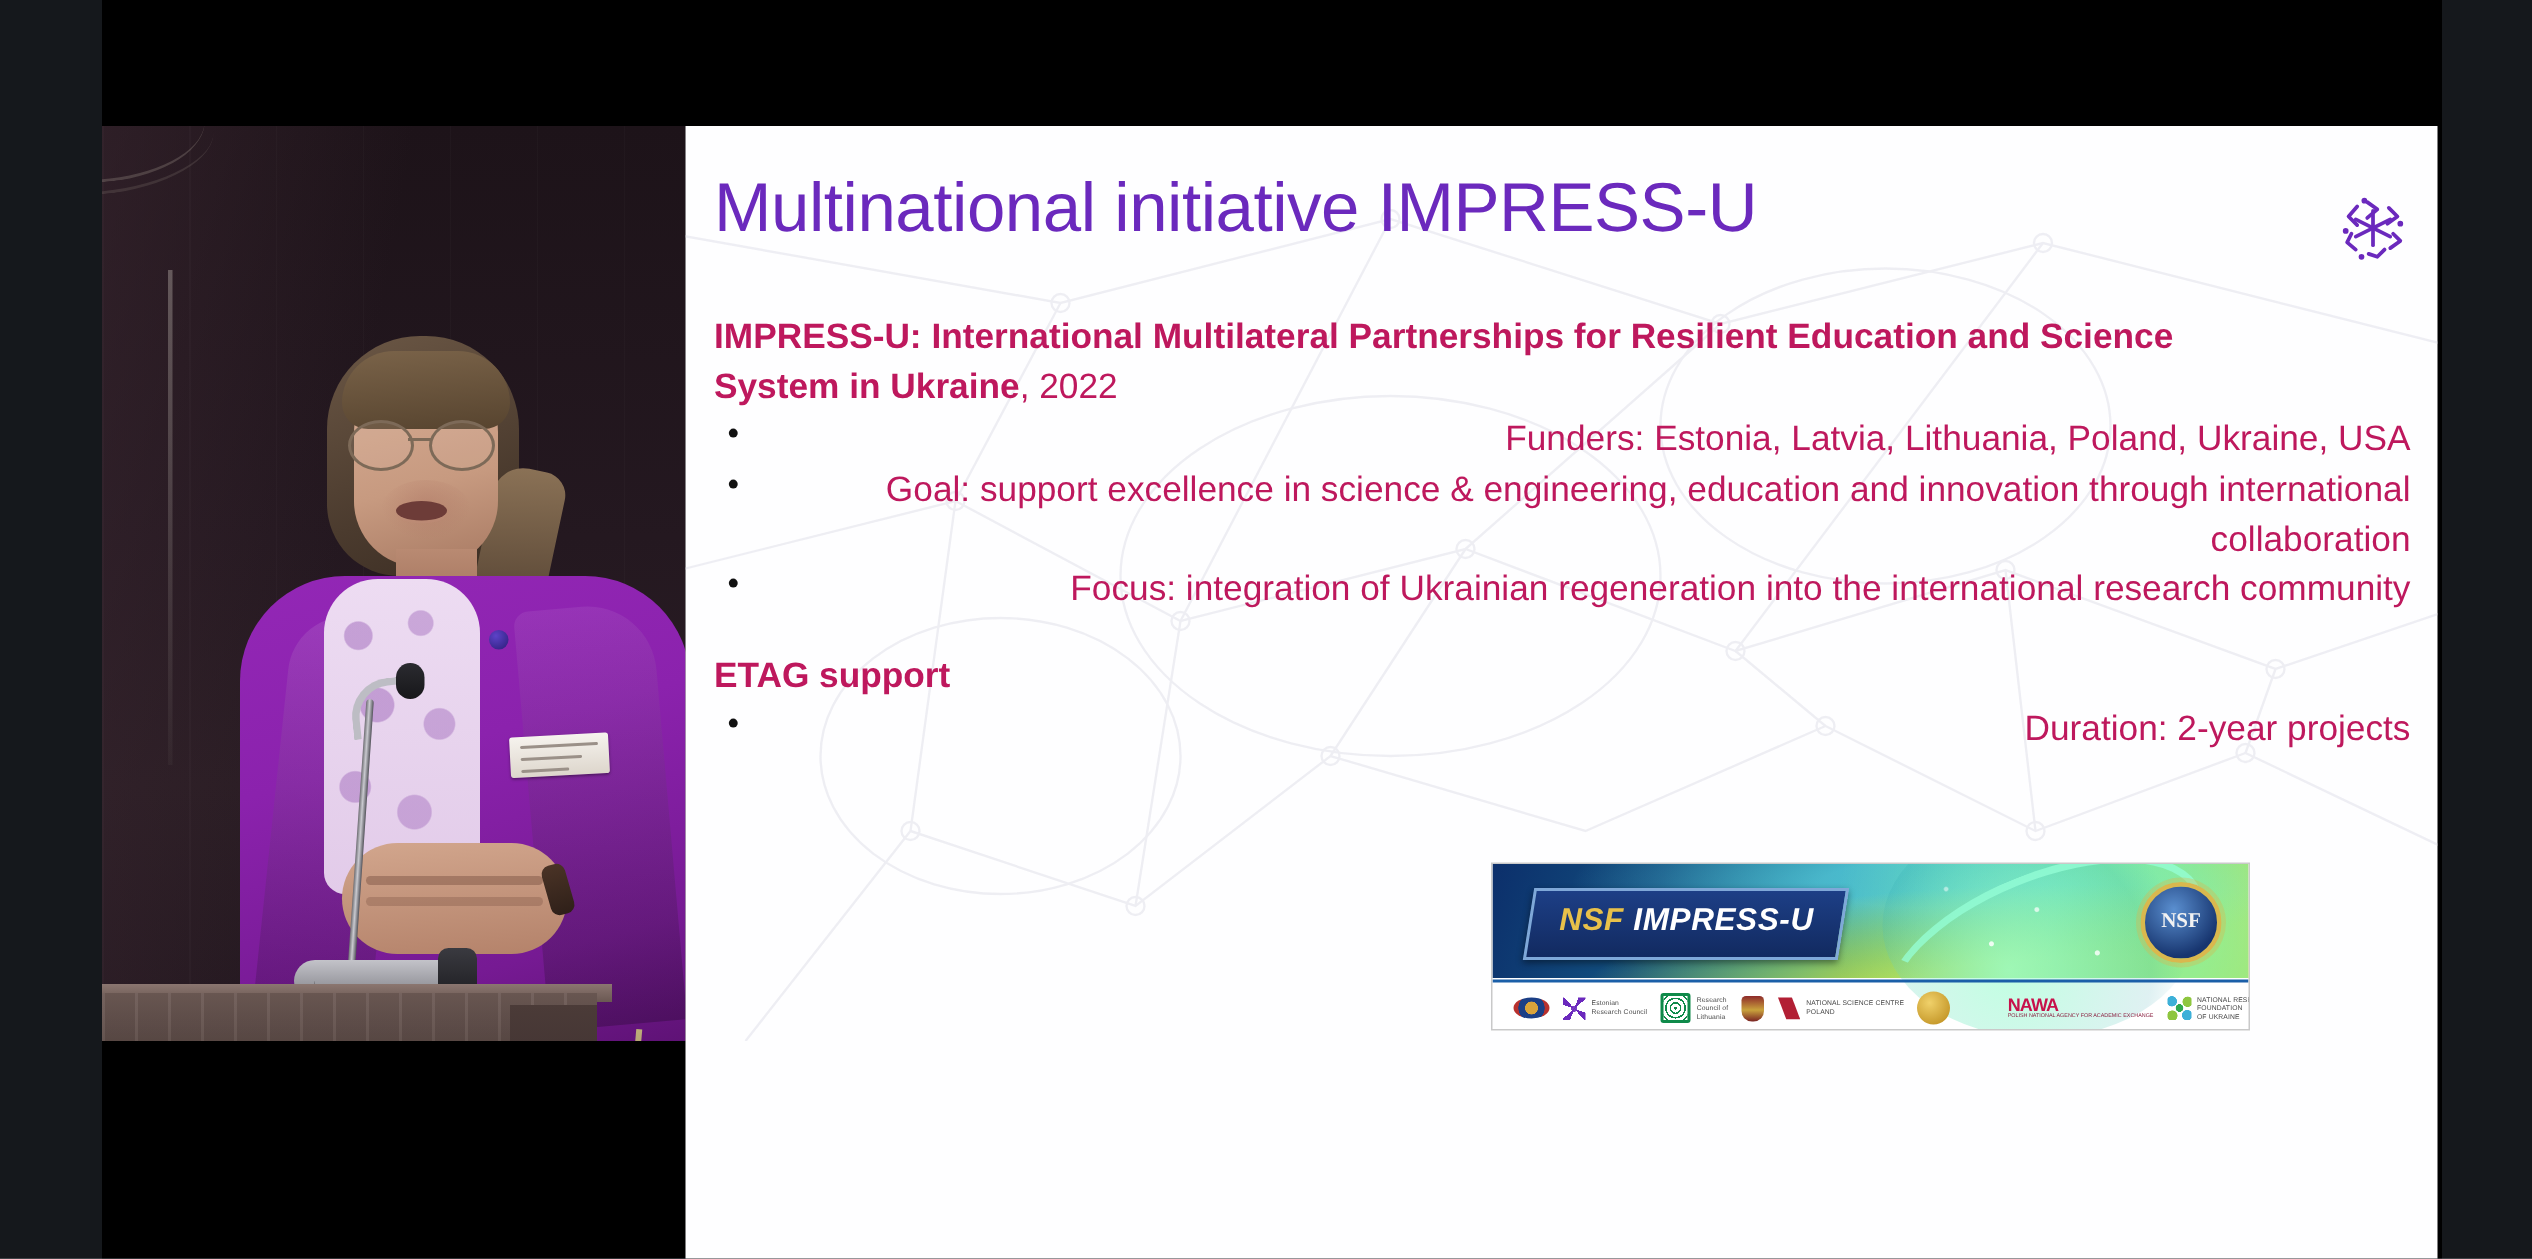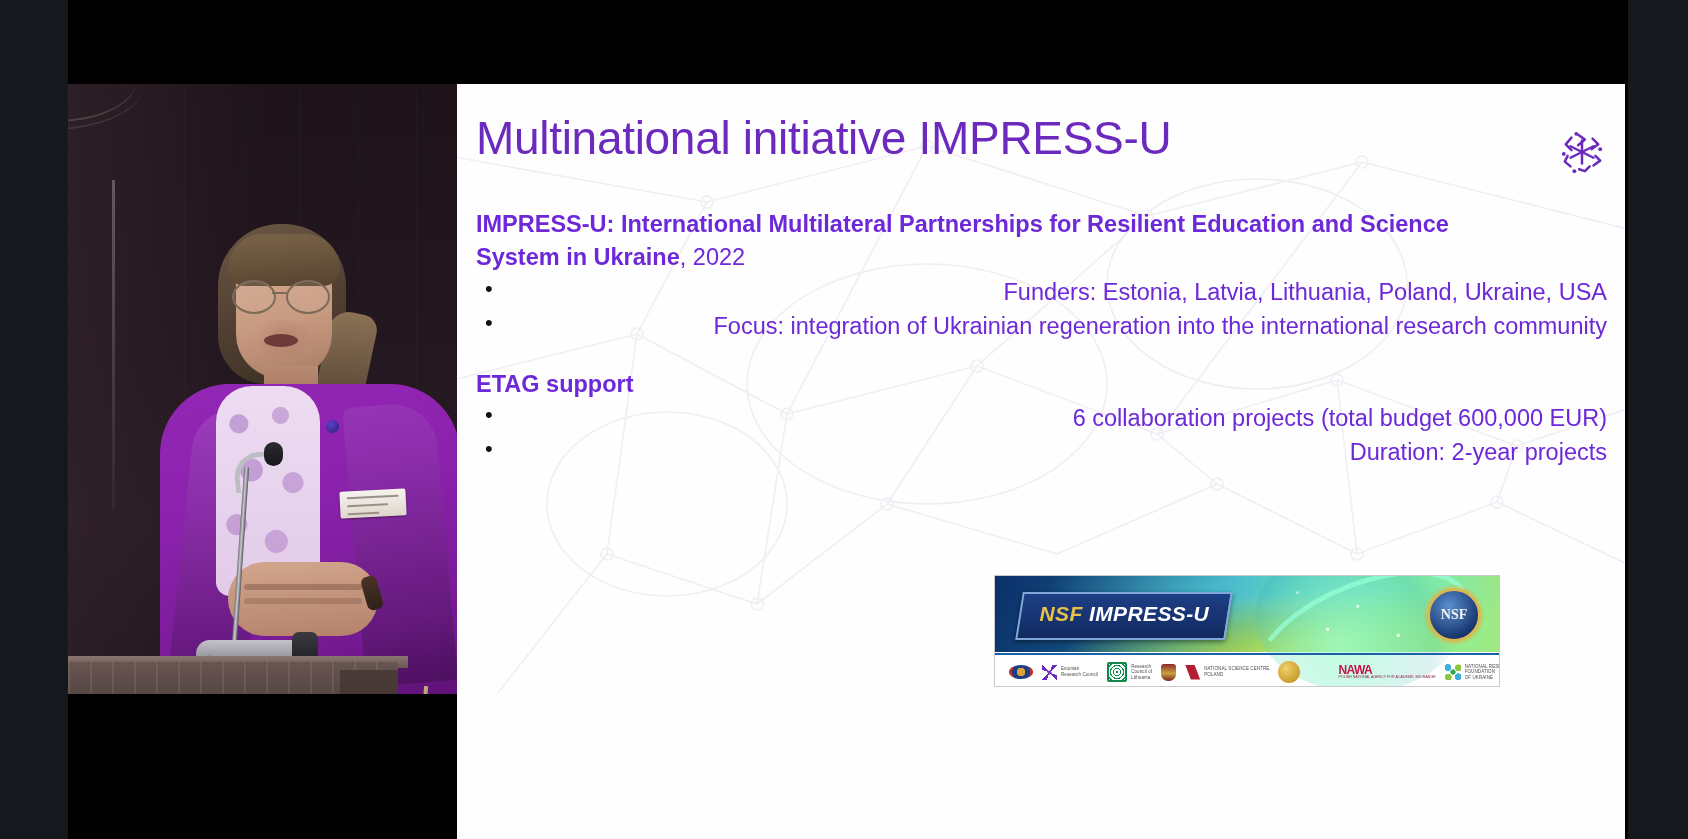--- a/index.html
+++ b/index.html
@@ -190,21 +190,21 @@
     font-family:"Liberation Sans", sans-serif;font-weight:400;white-space:nowrap;
   }
 
   
   .erc-logo{position:absolute;right:20px;top:45px;display:flex;align-items:center;gap:10px;}
   .erc-mark{width:46px;height:46px;flex:0 0 auto;}
   .erc-words{color:#6b29bd;font-size:20px;line-height:1.12;white-space:nowrap;font-weight:400;}
 
   .body{
     position:absolute;left:19px;top:124px;right:18px;
-    color:#6d28d9;font-size:23.5px;line-height:1.40;
+    color:#be185d;font-size:23.5px;line-height:1.40;
   }
   .lead{font-weight:bold;margin:0 0 2px 0;max-width:1010px;}
   .lead .year{font-weight:normal;}
   ul.bl{list-style:none;margin:0;padding:0;}
   ul.bl li{
     position:relative;padding-left:34px;margin:0 0 1px 0;text-align:right;
   }
   ul.bl li::before{
     content:"•";position:absolute;left:9px;top:-2px;font-size:22px;color:#111;
   }
@@ -394,29 +394,29 @@
             <circle cx="16" cy="44" r="2"></circle>
         </g>
       </svg>
     </div>
 
     <div class="body">
       <p class="lead"><span>IMPRESS-U: International Multilateral Partnerships for Resilient Education and Science System in Ukraine</span><span class="year">, 2022</span></p>
 
       <ul class="bl">
         <li>Funders: Estonia, Latvia, Lithuania, Poland, Ukraine, USA</li>
+        <li>Goal: support excellence in science &amp; engineering, education and innovation through international collaboration</li>
         <li>Focus: integration of Ukrainian regeneration into the international research community</li>
       </ul>
 
       <div class="sect-gap"></div>
 
       <p class="sect-head">ETAG support</p>
 
       <ul class="bl">
-        <li>6 collaboration projects (total budget 600,000 EUR)</li>
         <li class="nudge"> Duration: 2-year projects</li>
       </ul>
     </div>
 
     <div id="nsf-banner">
       <div class="nsf-hero">
         <div class="globe"></div>
         <div class="arc"></div>
         <div class="specks"></div>
         <div class="nsf-plaque">

